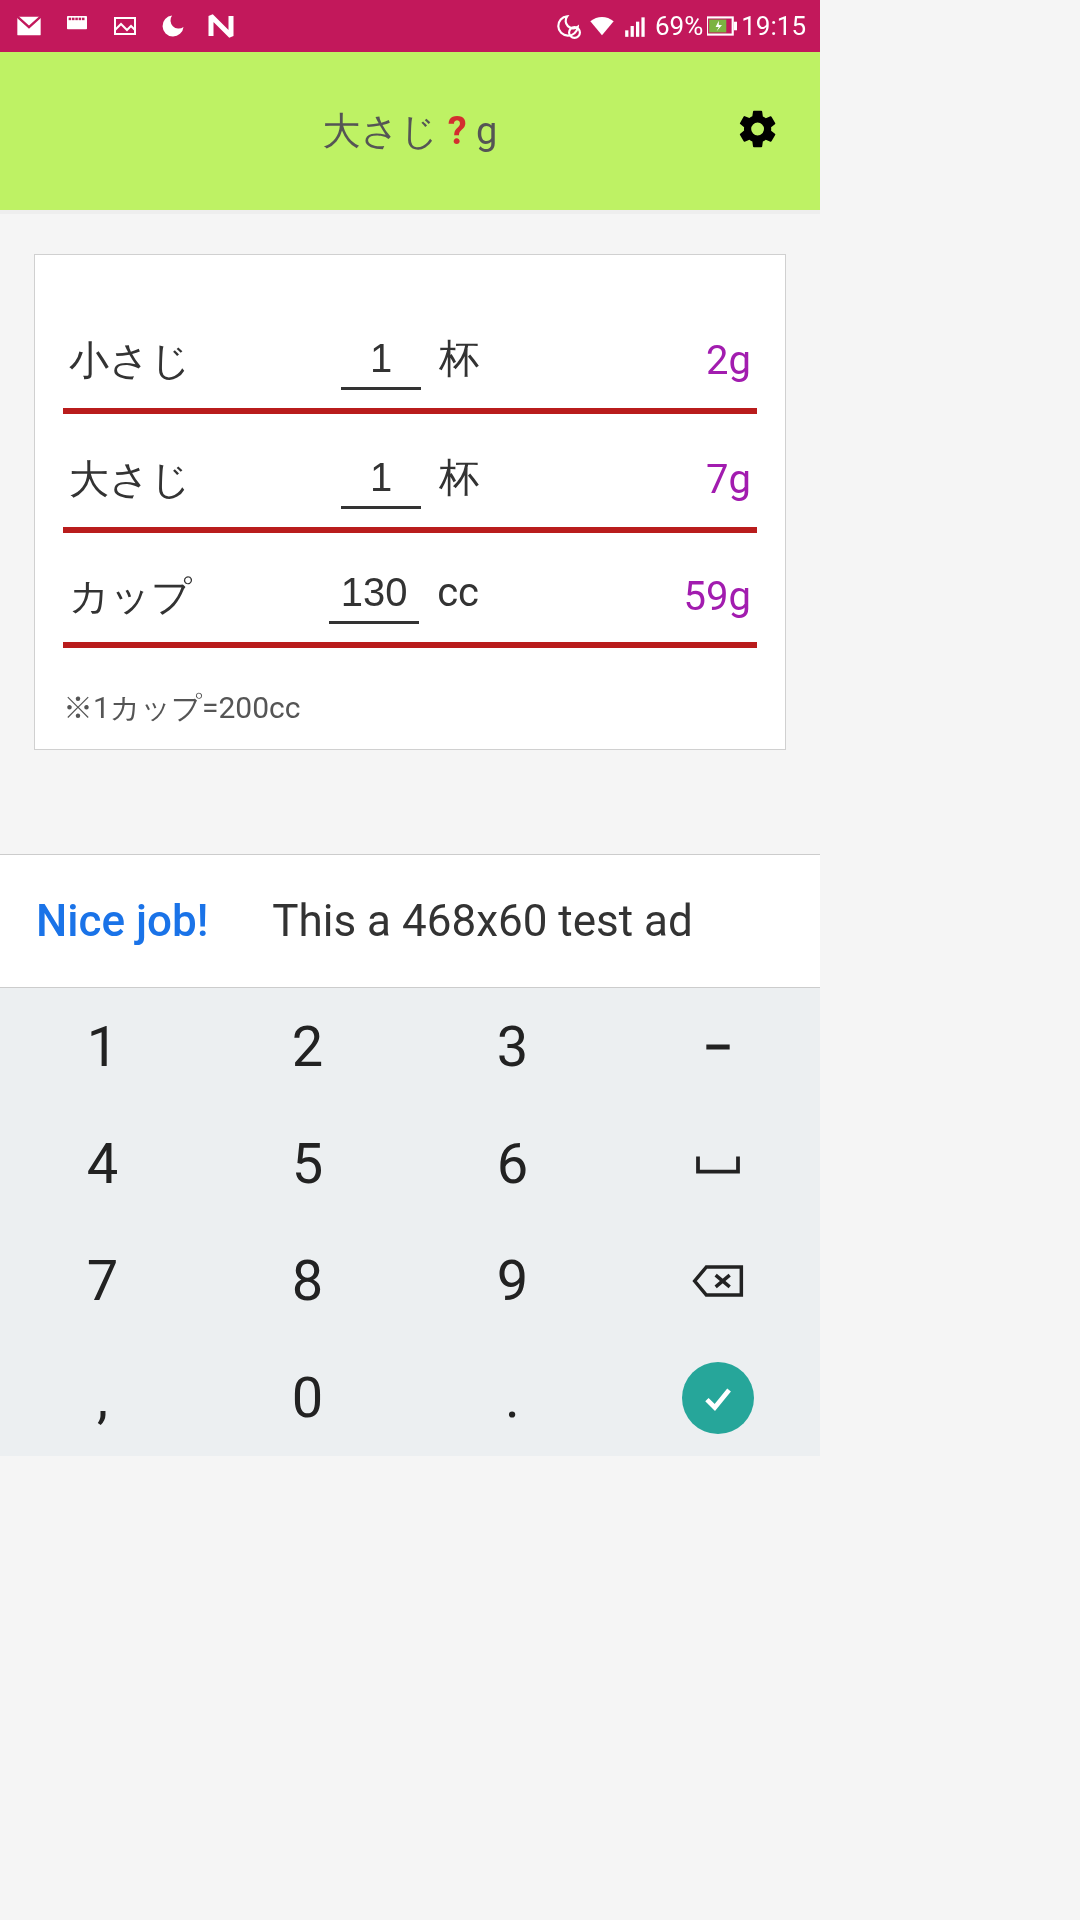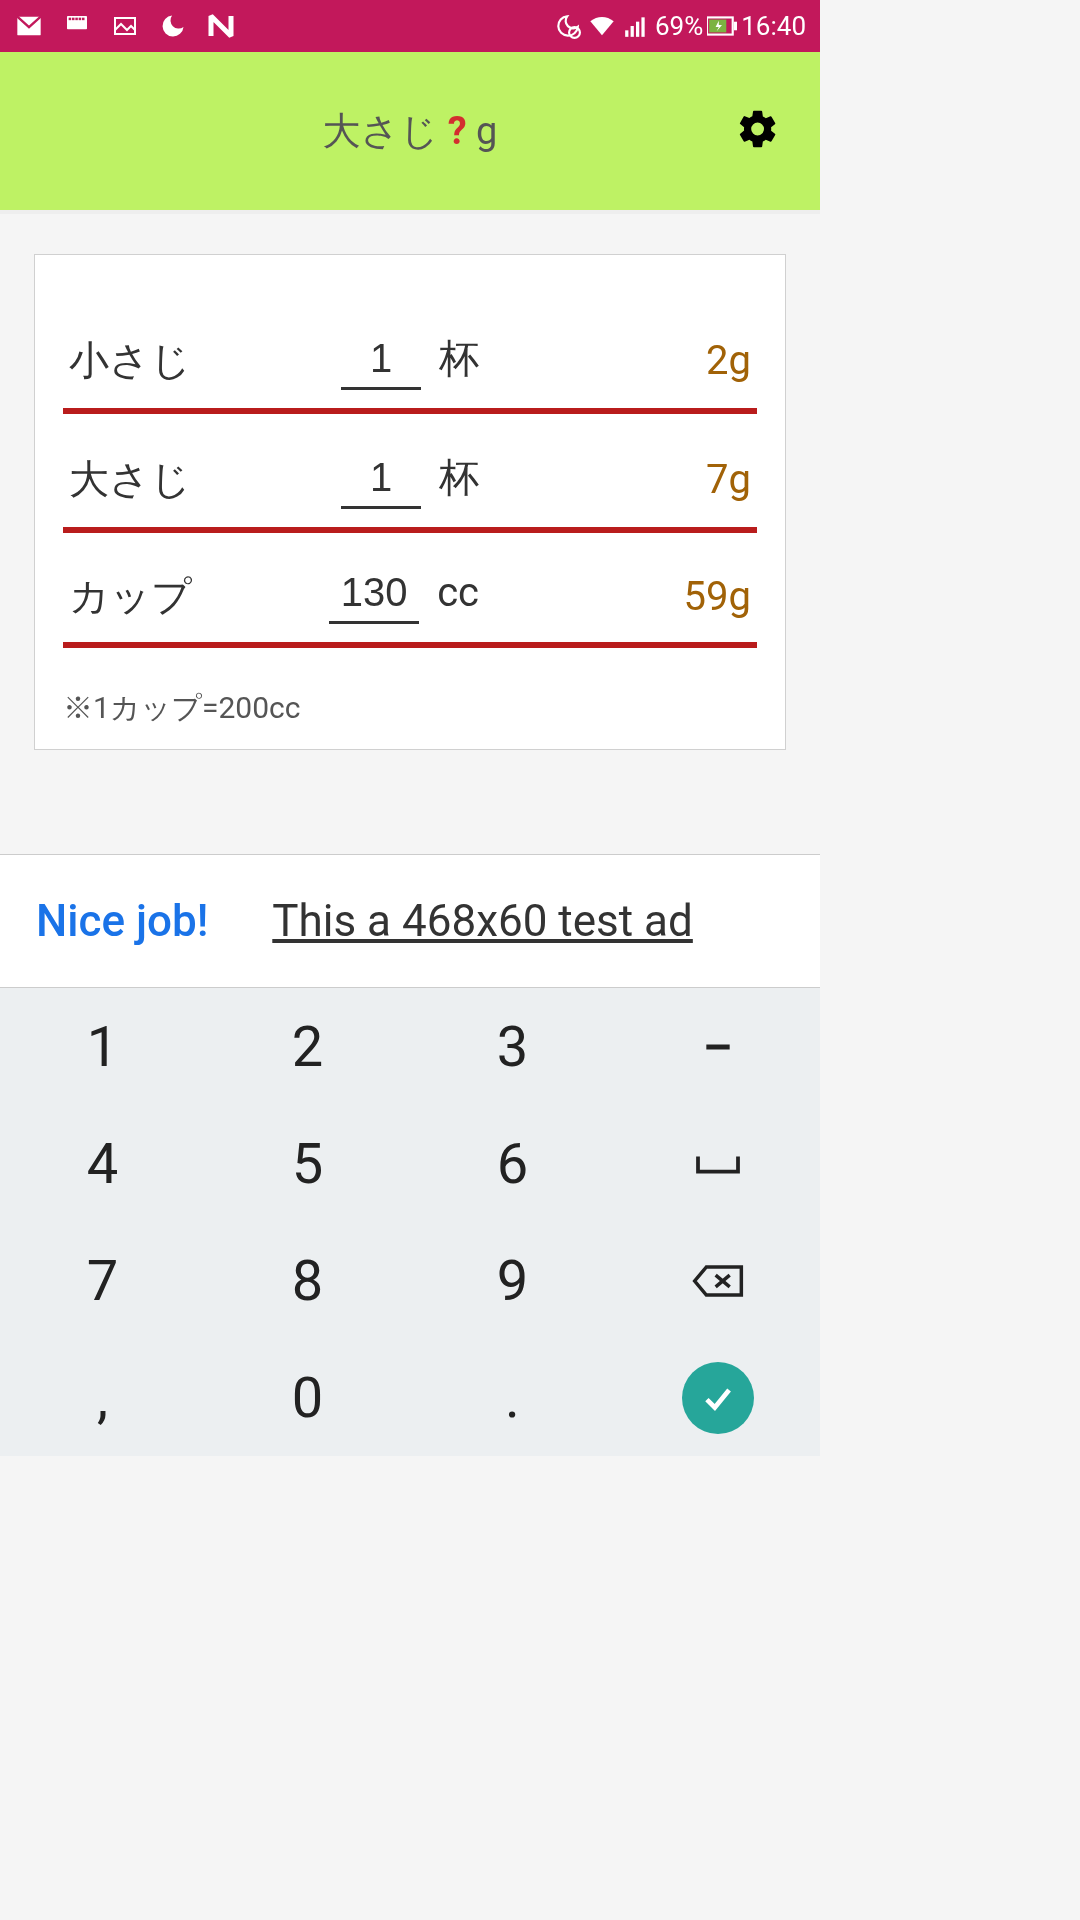--- a/index.html
+++ b/index.html
@@ -88,21 +88,21 @@
   .row-input.wide { width: 90px; }
   .row-unit {
     font-size: 40px;
     color: #333;
     margin-left: 18px;
   }
   .row-result {
     flex: 1;
     text-align: right;
     font-size: 40px;
-    color: #a16207;
+    color: #a21caf;
   }
   .note {
     font-size: 30px;
     color: #555;
     margin-top: 40px;
   }
 
   
   .ad-banner {
     position: absolute;
@@ -121,21 +121,20 @@
   }
   .ad-blue {
     color: #1a73e8;
     font-size: 44px;
     font-weight: 500;
     margin-right: 64px;
   }
   .ad-text {
     color: #333;
     font-size: 44px;
-    text-decoration: underline;
   }
 
   
   .keyboard {
     position: absolute;
     top: 988px;
     left: 0;
     right: 0;
     bottom: 0;
     background: #eceff1;
@@ -227,21 +226,21 @@
     </span>
     <span>69%</span>
     <span class="status-icon">
       <svg viewBox="0 0 28 16" width="36" height="20">
           <rect x="0" y="0" width="24" height="16" fill="none" stroke="#fff" stroke-width="2"></rect>
           <rect x="25" y="4" width="3" height="8" fill="#fff"></rect>
           <rect x="2" y="2" width="16" height="12" fill="#7cb342"></rect>
           <path d="M11 3 L8 9 L11 9 L9 13 L14 7 L11 7 Z" fill="#fff"></path>
         </svg>
     </span>
-    <span>16:40</span>
+    <span>19:15</span>
   </div>
 </div>
 
 <div class="app-header">
   <div class="header-title">
     <span>大さじ </span><span class="qmark">?</span><span> g</span>
   </div>
   <span class="gear-icon">
     <svg viewBox="0 0 24 24" width="44" height="44" fill="#000">
         <path d="M19.14,12.94a7.07,7.07,0,0,0,.05-.94,7.07,7.07,0,0,0-.05-.94l2.11-1.65a.5.5,0,0,0,.12-.64l-2-3.46a.5.5,0,0,0-.61-.22l-2.49,1a7,7,0,0,0-1.62-.94l-.38-2.65A.5.5,0,0,0,13.78,2H9.78a.5.5,0,0,0-.49.42L8.91,5.07a7,7,0,0,0-1.62.94l-2.49-1a.5.5,0,0,0-.61.22l-2,3.46a.5.5,0,0,0,.12.64l2.11,1.65a7.07,7.07,0,0,0-.05.94,7.07,7.07,0,0,0,.05.94L2.31,14.59a.5.5,0,0,0-.12.64l2,3.46a.5.5,0,0,0,.61.22l2.49-1a7,7,0,0,0,1.62.94l.38,2.65a.5.5,0,0,0,.49.42h4a.5.5,0,0,0,.49-.42l.38-2.65a7,7,0,0,0,1.62-.94l2.49,1a.5.5,0,0,0,.61-.22l2-3.46a.5.5,0,0,0-.12-.64ZM11.78,15.5A3.5,3.5,0,1,1,15.28,12,3.5,3.5,0,0,1,11.78,15.5Z"></path>

